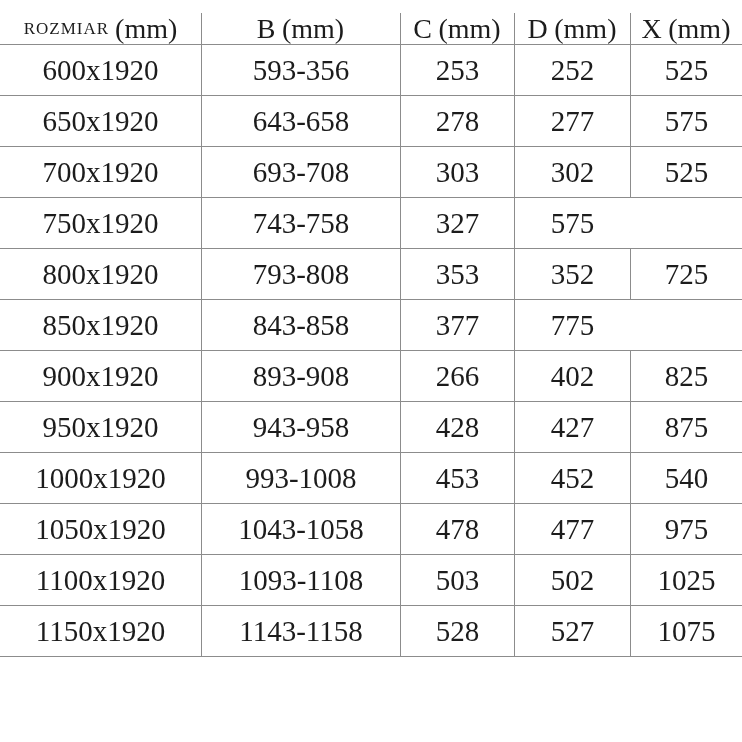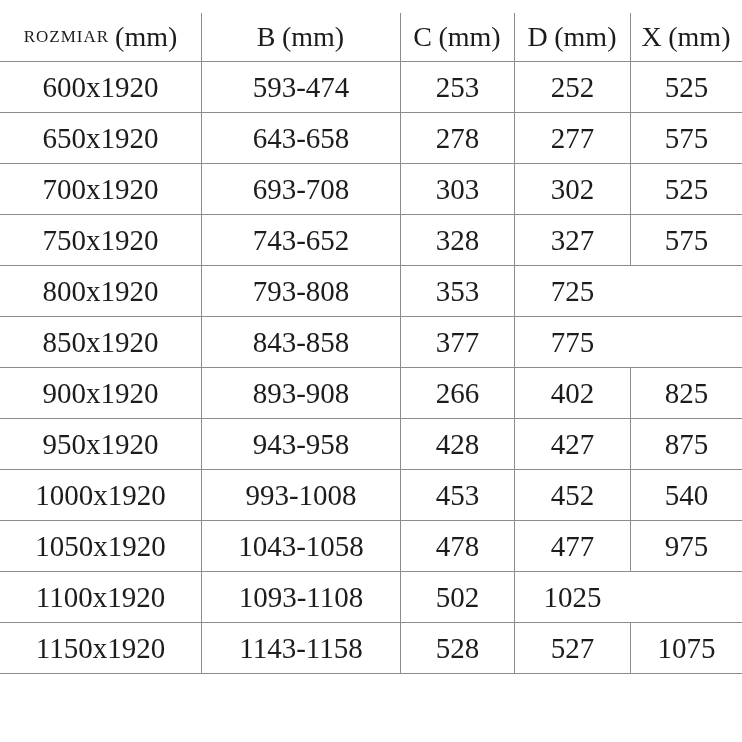--- a/index.html
+++ b/index.html
@@ -21,21 +21,21 @@
     width: 742px;
   }
   .row {
     display: grid;
     grid-template-columns: 201px 199px 114px 116px 112px;
     height: 51px;
     box-sizing: border-box;
     border-bottom: 1px solid #8c8c8c;
   }
   .row.header {
-    height: 62px;
+    height: 45px;
   }
   .cell {
     box-sizing: border-box;
     display: flex;
     align-items: center;
     justify-content: center;
     font-size: 29px;
     white-space: nowrap;
     overflow: hidden;
   }
@@ -92,21 +92,21 @@
       <span class="hdr-unit">(mm)</span>
     </div>
     <div class="cell">
       <span class="hdr-name">X</span>
       <span class="hdr-unit">(mm)</span>
     </div>
   </div>
 
   <div class="row">
     <div class="cell">600x1920</div>
-    <div class="cell">593-474</div>
+    <div class="cell">593-356</div>
     <div class="cell">253</div>
     <div class="cell">252</div>
     <div class="cell">525</div>
   </div>
 
   <div class="row">
     <div class="cell">650x1920</div>
     <div class="cell">643-658</div>
     <div class="cell">278</div>
     <div class="cell">277</div>
@@ -116,30 +116,30 @@
   <div class="row">
     <div class="cell">700x1920</div>
     <div class="cell">693-708</div>
     <div class="cell">303</div>
     <div class="cell">302</div>
     <div class="cell">525</div>
   </div>
 
   <div class="row">
     <div class="cell">750x1920</div>
-    <div class="cell">743-652</div>
-    <div class="cell">328</div>
+    <div class="cell">743-758</div>
     <div class="cell">327</div>
     <div class="cell">575</div>
   </div>
 
   <div class="row">
     <div class="cell">800x1920</div>
     <div class="cell">793-808</div>
     <div class="cell">353</div>
+    <div class="cell">352</div>
     <div class="cell">725</div>
   </div>
 
   <div class="row">
     <div class="cell">850x1920</div>
     <div class="cell">843-858</div>
     <div class="cell">377</div>
     <div class="cell">775</div>
   </div>
 
@@ -171,20 +171,21 @@
     <div class="cell">1050x1920</div>
     <div class="cell">1043-1058</div>
     <div class="cell">478</div>
     <div class="cell">477</div>
     <div class="cell">975</div>
   </div>
 
   <div class="row">
     <div class="cell">1100x1920</div>
     <div class="cell">1093-1108</div>
+    <div class="cell">503</div>
     <div class="cell">502</div>
     <div class="cell">1025</div>
   </div>
 
   <div class="row">
     <div class="cell">1150x1920</div>
     <div class="cell">1143-1158</div>
     <div class="cell">528</div>
     <div class="cell">527</div>
     <div class="cell">1075</div>

